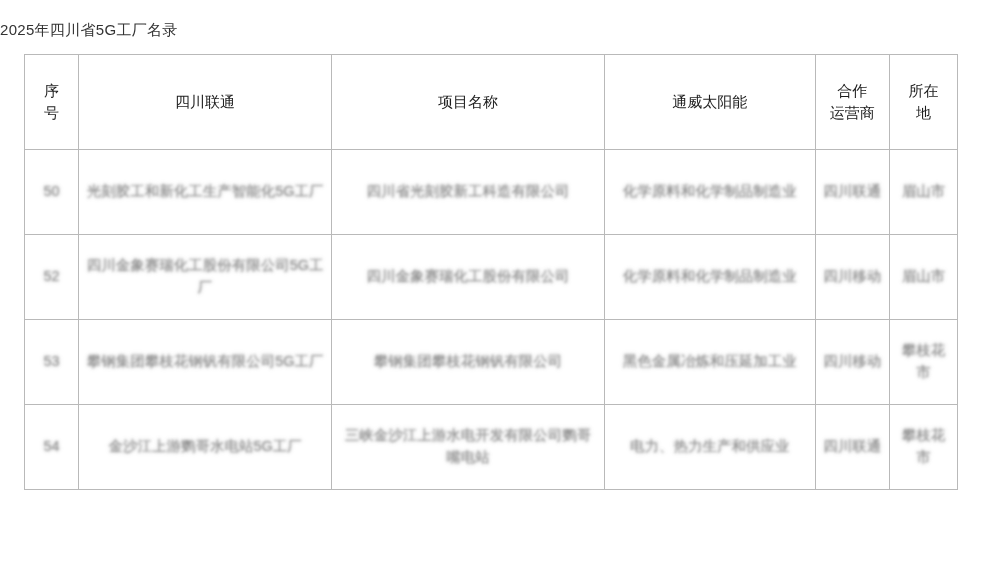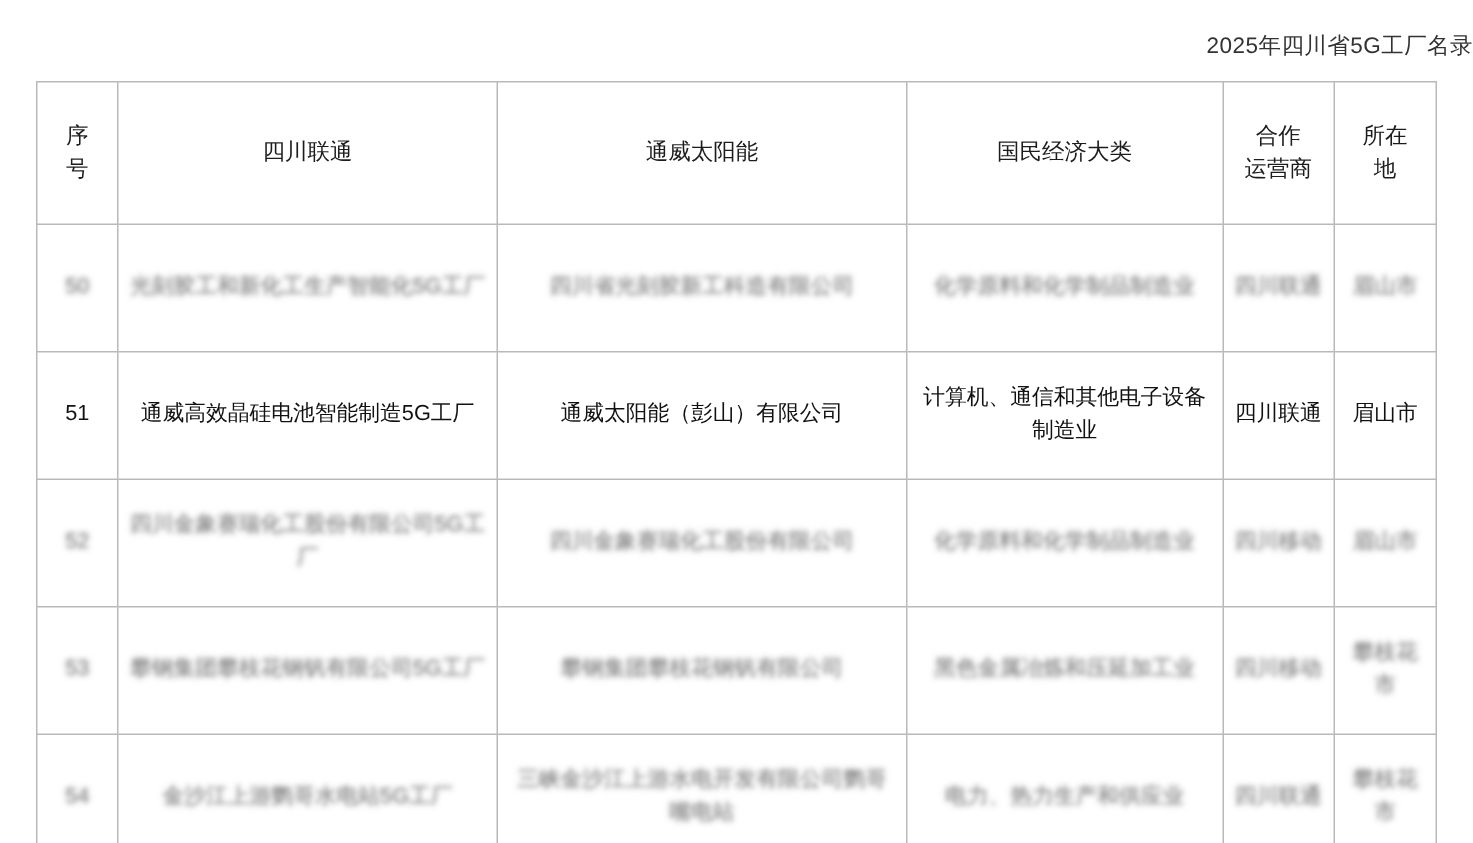--- a/index.html
+++ b/index.html
@@ -14,21 +14,21 @@
     color: #1a1a1a;
     overflow: hidden;
   }
   .page {
     position: relative;
     width: 982px;
     height: 562px;
     background: #ffffff;
   }
   .doc-title {
-    text-align: right;
+    text-align: left;
     font-size: 15px;
     color: #333333;
     padding-top: 21px;
     padding-bottom: 14px;
     letter-spacing: 0.3px;
     font-family: "Liberation Sans", "DejaVu Sans", sans-serif;
   }
   table.listing {
     border-collapse: collapse;
     table-layout: fixed;
@@ -85,22 +85,22 @@
       <col class="c-operator">
       <col class="c-location">
     </colgroup>
     <thead>
       <tr>
         <th>
           <div>序</div>
           <div>号</div>
         </th>
         <th>四川联通</th>
+        <th>项目名称</th>
         <th>通威太阳能</th>
-        <th>国民经济大类</th>
         <th>
           <div>合作</div>
           <div>运营商</div>
         </th>
         <th>
           <div>所在</div>
           <div>地</div>
         </th>
       </tr>
     </thead>
@@ -108,28 +108,20 @@
 
       <tr class="row-data row-blur">
         <td>50</td>
         <td class="cell-name">光刻胶工和新化工生产智能化5G工厂</td>
         <td>四川省光刻胶新工科造有限公司</td>
         <td>化学原料和化学制品制造业</td>
         <td>四川联通</td>
         <td>眉山市</td>
       </tr>
 
-      <tr class="row-data row-focus">
-        <td>51</td>
-        <td class="cell-name">通威高效晶硅电池智能制造5G工厂</td>
-        <td>通威太阳能（彭山）有限公司</td>
-        <td>计算机、通信和其他电子设备制造业</td>
-        <td>四川联通</td>
-        <td>眉山市</td>
-      </tr>
 
       <tr class="row-data row-blur">
         <td>52</td>
         <td class="cell-name">四川金象赛瑞化工股份有限公司5G工厂</td>
         <td>四川金象赛瑞化工股份有限公司</td>
         <td>化学原料和化学制品制造业</td>
         <td>四川移动</td>
         <td>眉山市</td>
       </tr>
 

